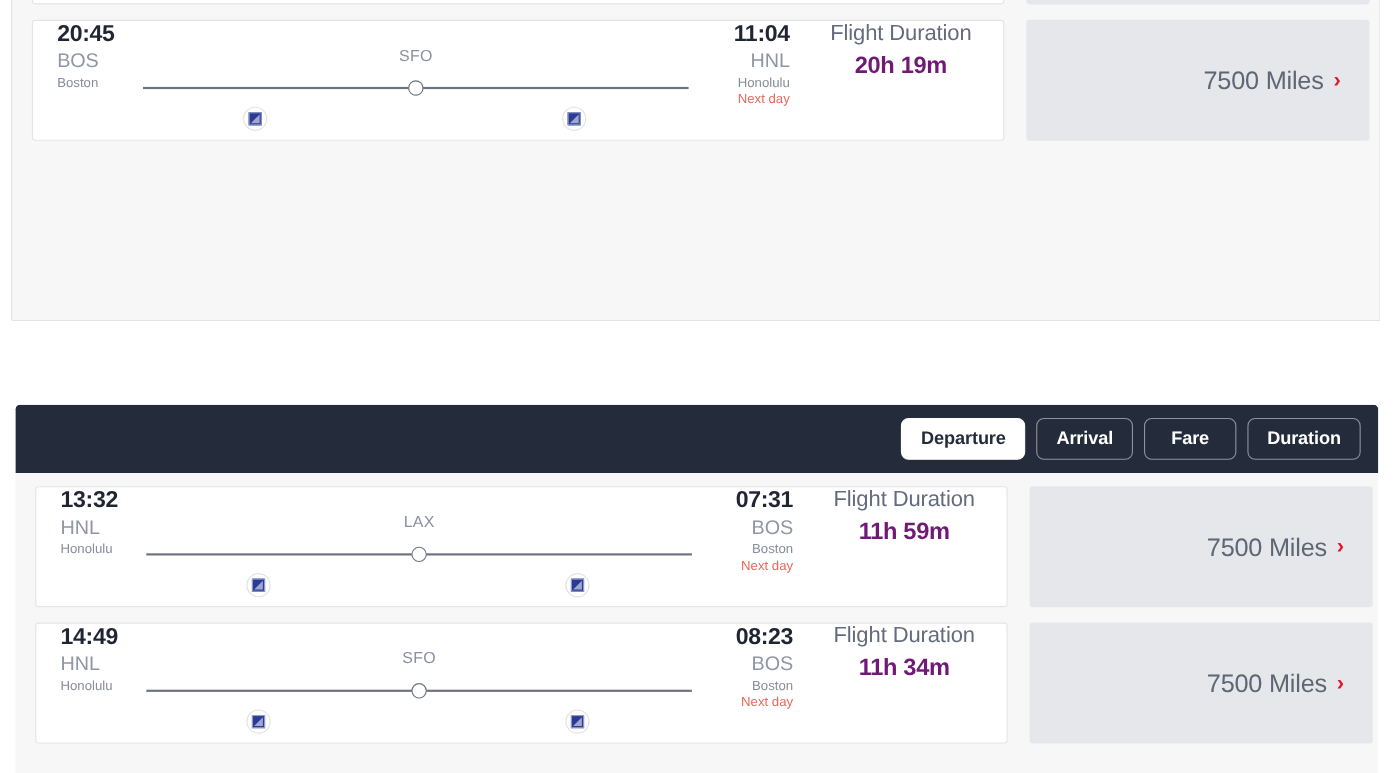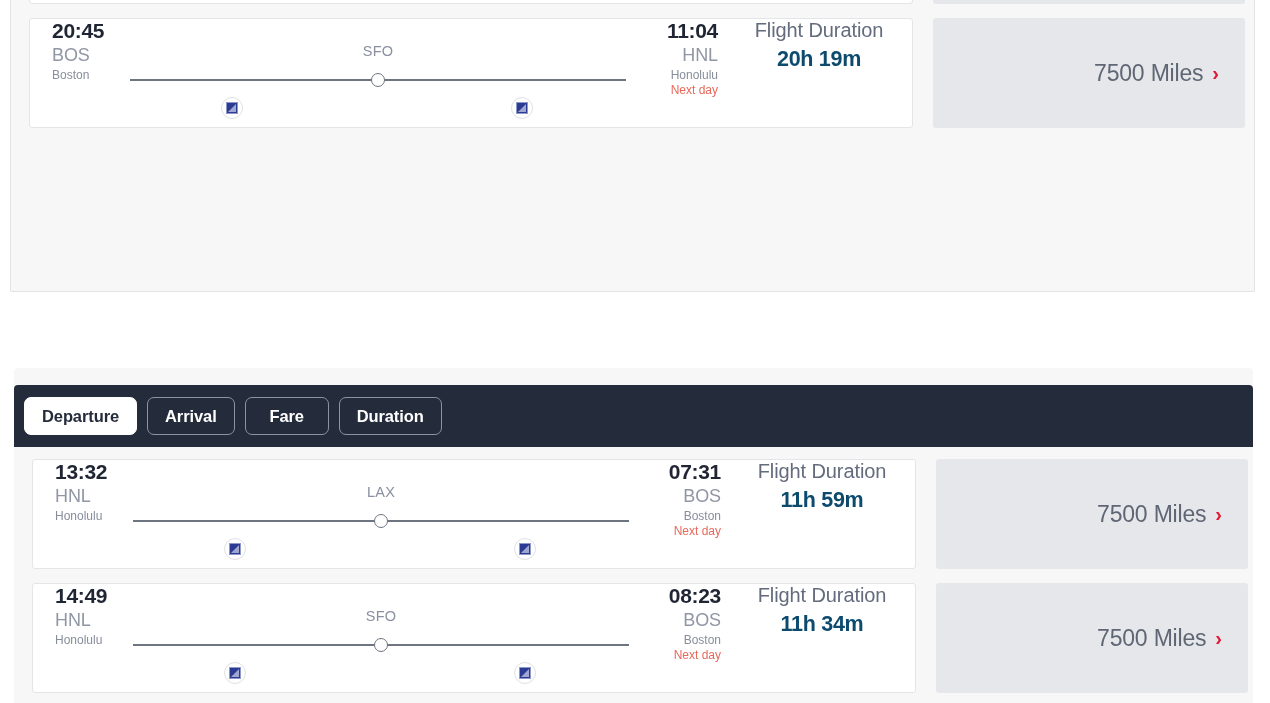--- a/index.html
+++ b/index.html
@@ -48,23 +48,22 @@
   }
 
   
   .sort-bar {
     position: relative;
     height: 62px;
     background: #242c3b;
     border-radius: 4px 4px 0 0;
     display: flex;
     align-items: center;
-    justify-content: flex-start;
+    justify-content: flex-end;
     padding-right: 16px;
-    margin-top: 17px;
   }
 
   .sort-btn {
     height: 38px;
     min-width: 84px;
     padding: 0 17px;
     margin-left: 10px;
     border-radius: 7px;
     border: 1px solid #8d93a1;
     background: transparent;
@@ -227,21 +226,21 @@
   .dur-label {
     font-size: 20px;
     color: #636b7c;
     margin-bottom: 5px;
     letter-spacing: -0.1px;
   }
 
   .dur-value {
     font-size: 21.5px;
     font-weight: bold;
-    color: #0c4a6e;
+    color: #701a75;
     letter-spacing: -0.3px;
   }
 
   
   .miles-box {
     flex: 0 0 312px;
     margin-left: 20px;
     background: #e6e7eb;
     border-radius: 3px;
     display: flex;

